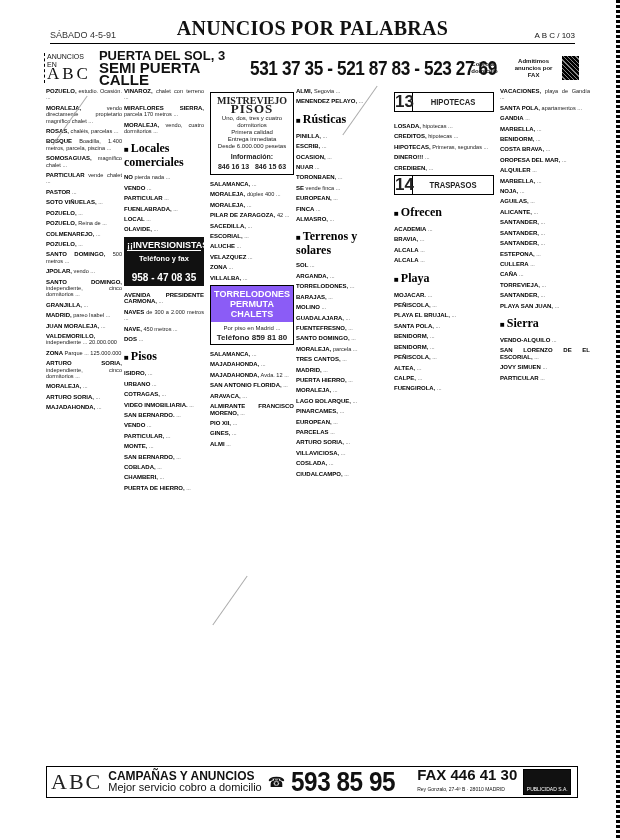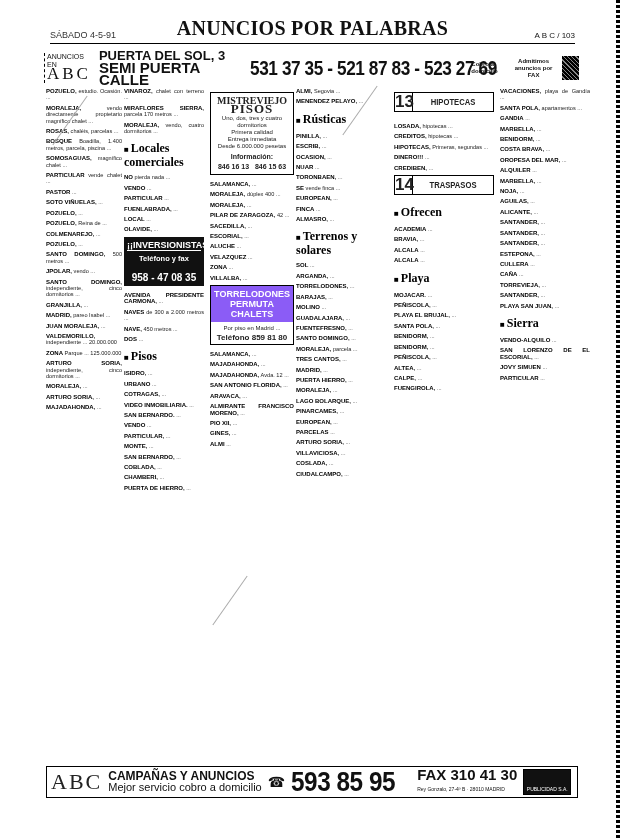--- a/index.html
+++ b/index.html
@@ -317,18 +317,18 @@
 
   <div class="foot">
     <span class="abc">ABC</span>
     <div class="camp">
       <span>CAMPAÑAS Y ANUNCIOS</span>
       <small>Mejor servicio cobro a domicilio</small>
     </div>
     <span class="phone-icon">☎</span>
     <span class="num">593 85 95</span>
     <div class="fax">
-      <span>FAX 310 41 30</span>
+      <span>FAX 446 41 30</span>
       <small>Rey Gonzalo, 27-4º B · 28010 MADRID</small>
     </div>
     <div class="logo">PUBLICIDAD S.A.</div>
   </div>
 </div>
 
 </body></html>

